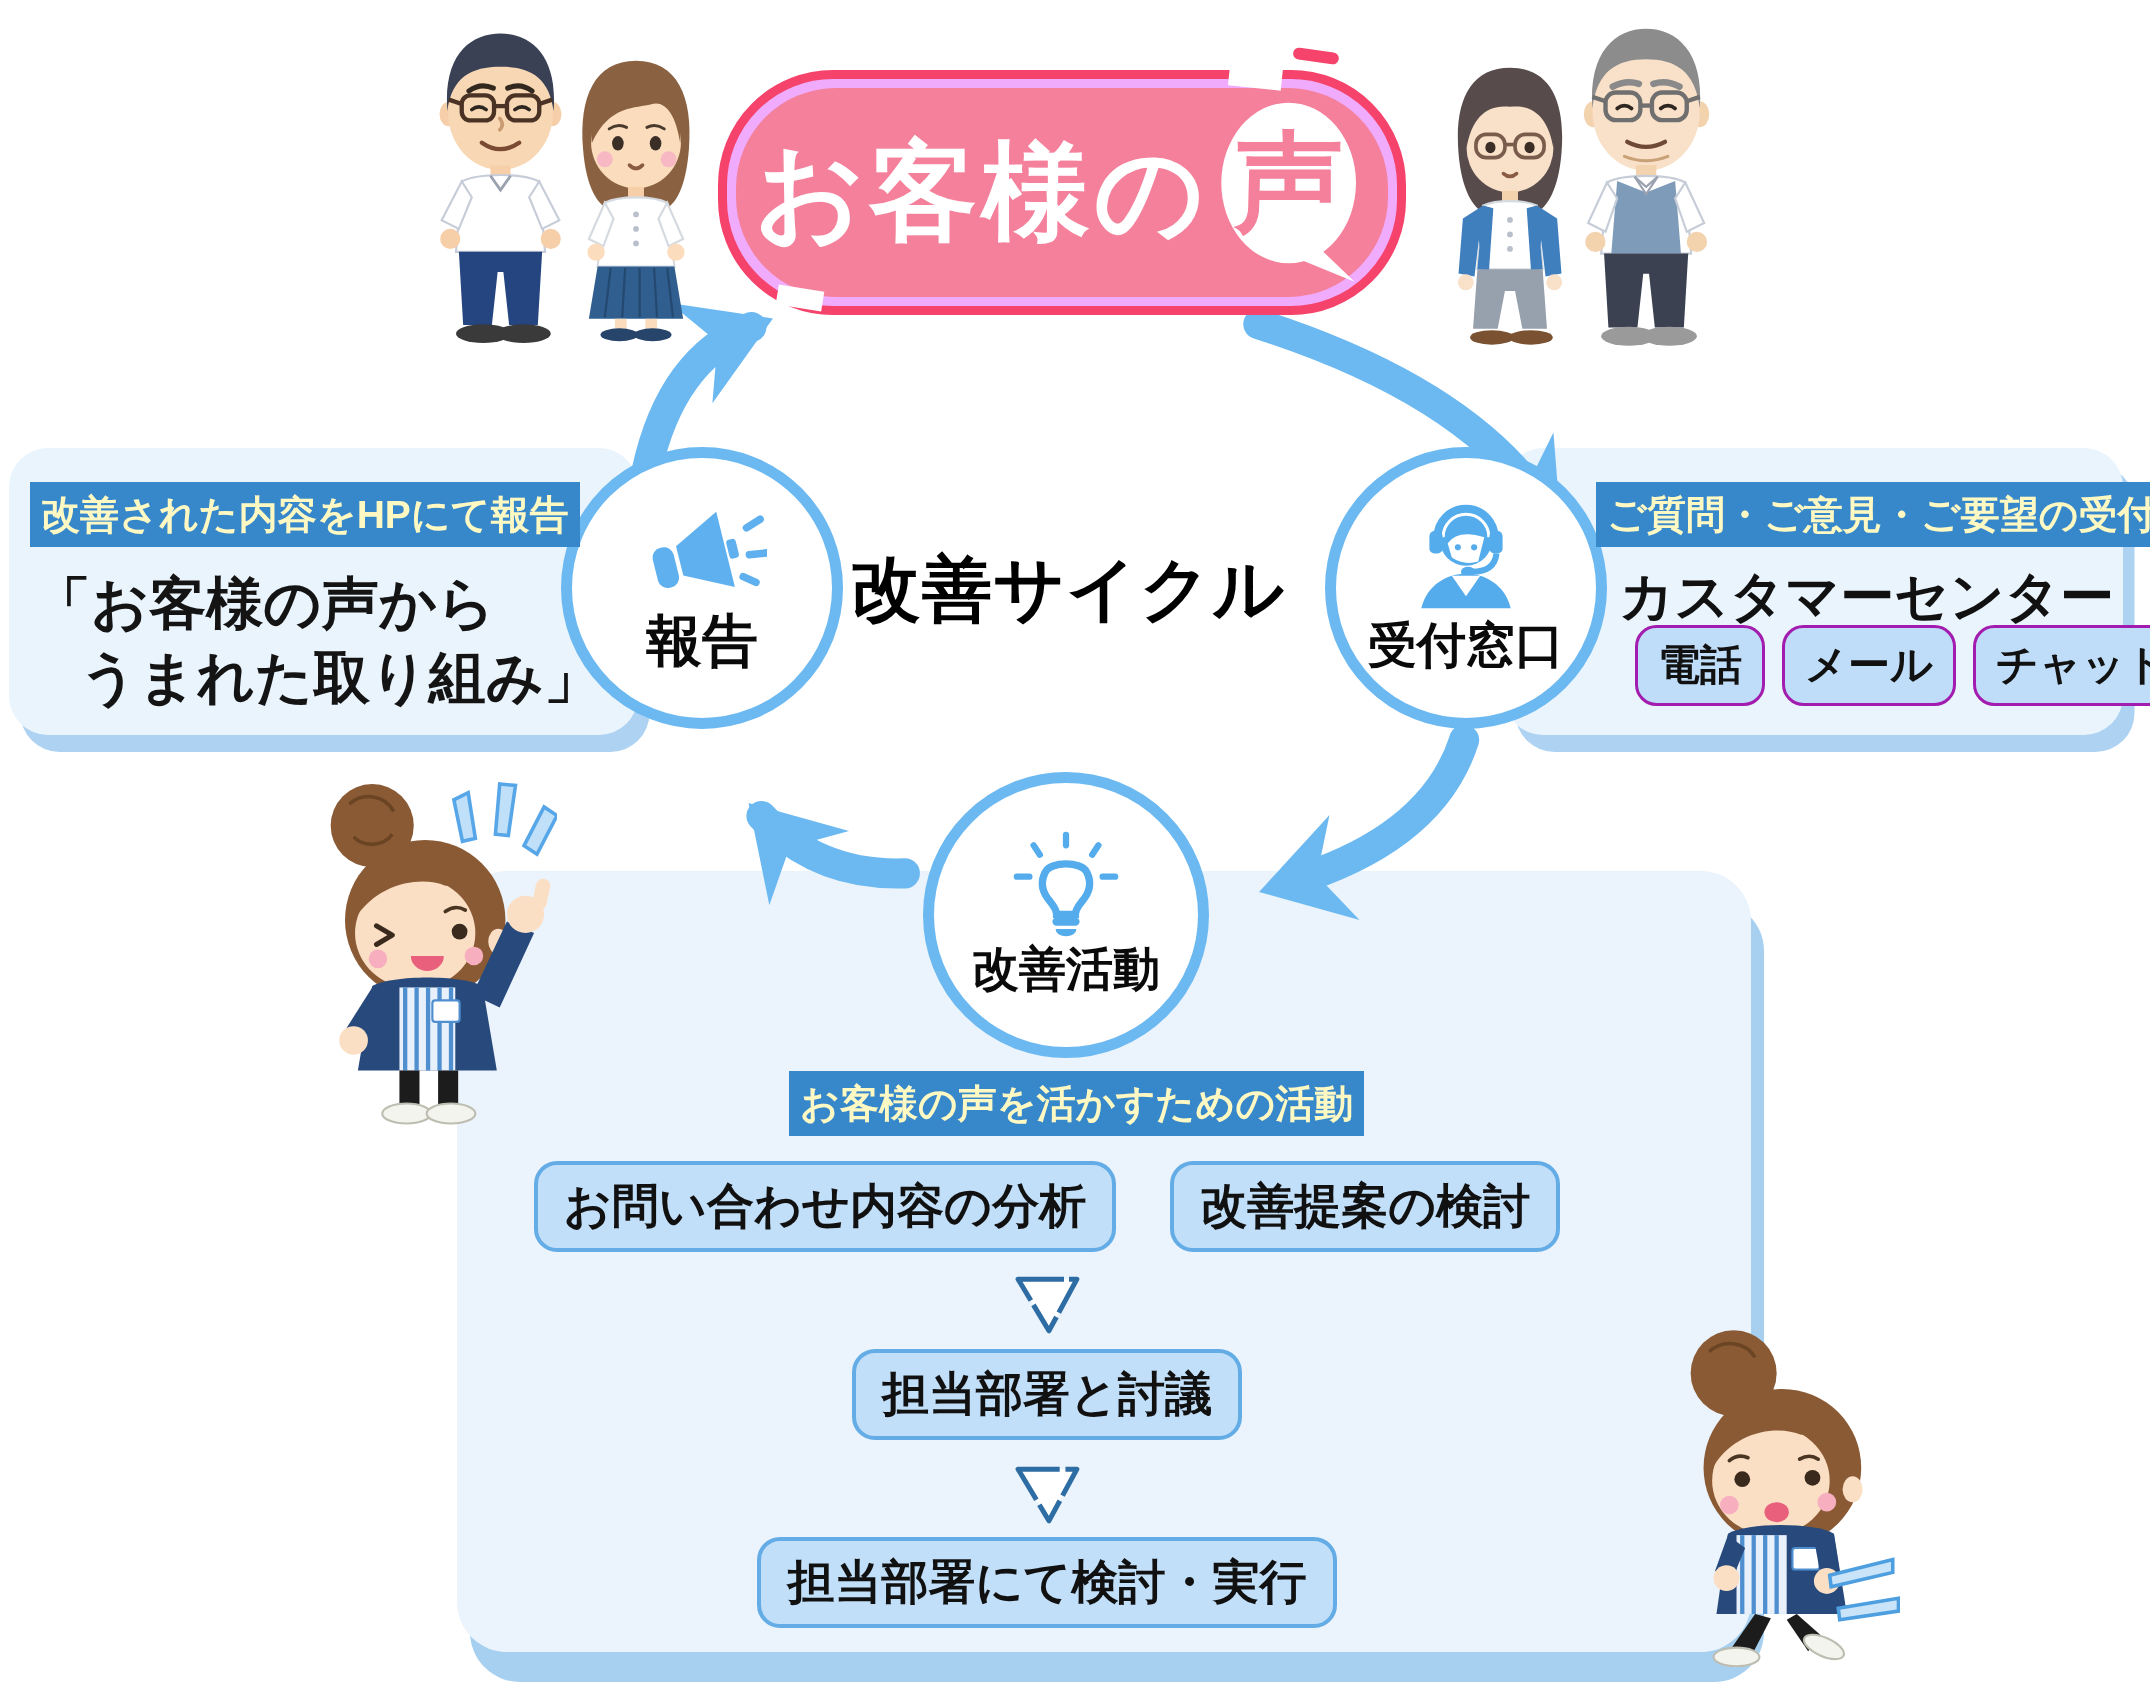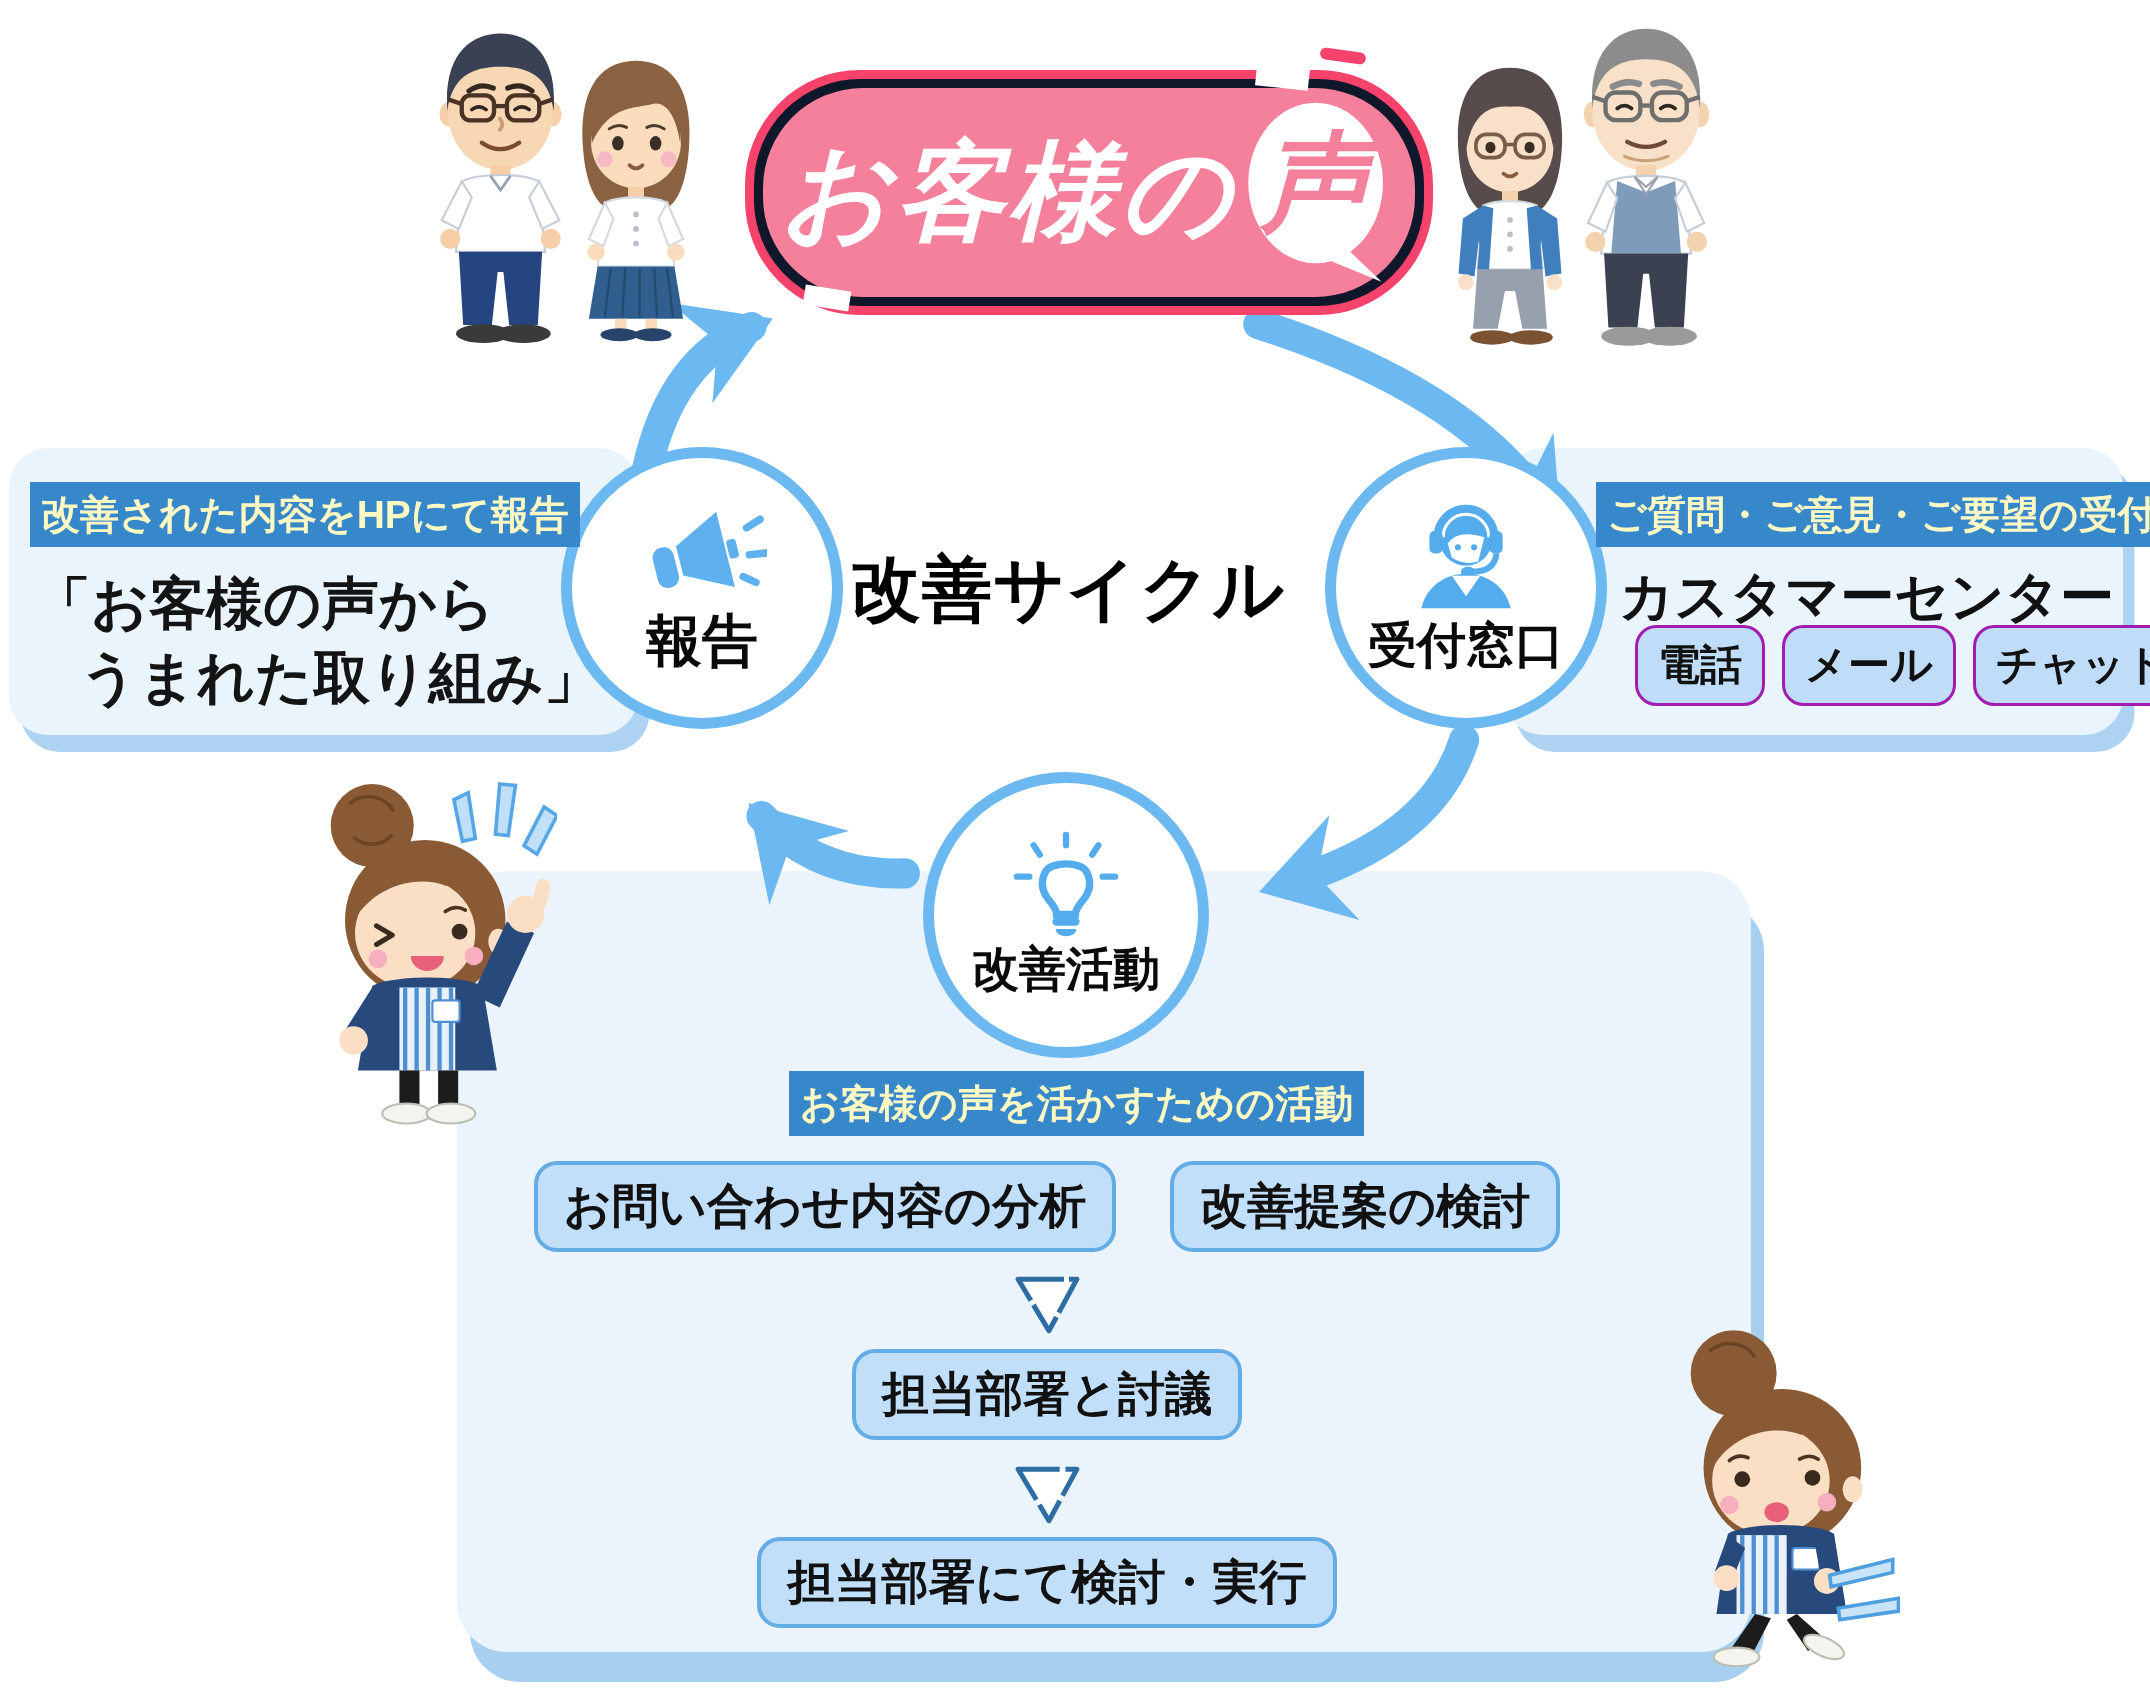--- a/index.html
+++ b/index.html
@@ -23,22 +23,22 @@
             font-size:47px;font-weight:600;color:#111;padding:10px 26px;white-space:nowrap;}
 
   
   .cycle-circle{background:#fff;border:11.5px solid #6CB9F2;border-radius:50%;z-index:3;
                 display:flex;flex-direction:column;align-items:center;justify-content:center;}
   .cycle-label{color:#0A0A0A;font-weight:800;white-space:nowrap;}
   #center-title{font-size:70px;font-weight:800;color:#000;letter-spacing:1.4px;z-index:2;
                 text-align:center;white-space:nowrap;}
 
   
-  #badge{left:745px;top:70px;width:670px;height:227px;border:9.3px solid #F5436B;
-         border-radius:115px;background:#0f172a;z-index:4;font-style:italic;}
+  #badge{left:718px;top:70px;width:670px;height:227px;border:9.3px solid #F5436B;
+         border-radius:115px;background:#f0abfc;z-index:4;}
   #badge-inner{position:absolute;left:8.6px;top:8.6px;right:8.6px;bottom:8.6px;background:#F4809B;
                border-radius:100px;display:flex;align-items:center;justify-content:center;gap:5.7px;}
   #badge-text{color:#fff;font-size:108px;font-weight:900;letter-spacing:4.3px;white-space:nowrap;}
   .ring-tick{position:absolute;background:#fff;z-index:5;}
   .ring-dash{position:absolute;background:#F5436B;border-radius:7.2px;z-index:5;}
 
   .char{z-index:5;}
   svg text{font-family:"Liberation Sans","DejaVu Sans",sans-serif;}
 </style>
 </head>

